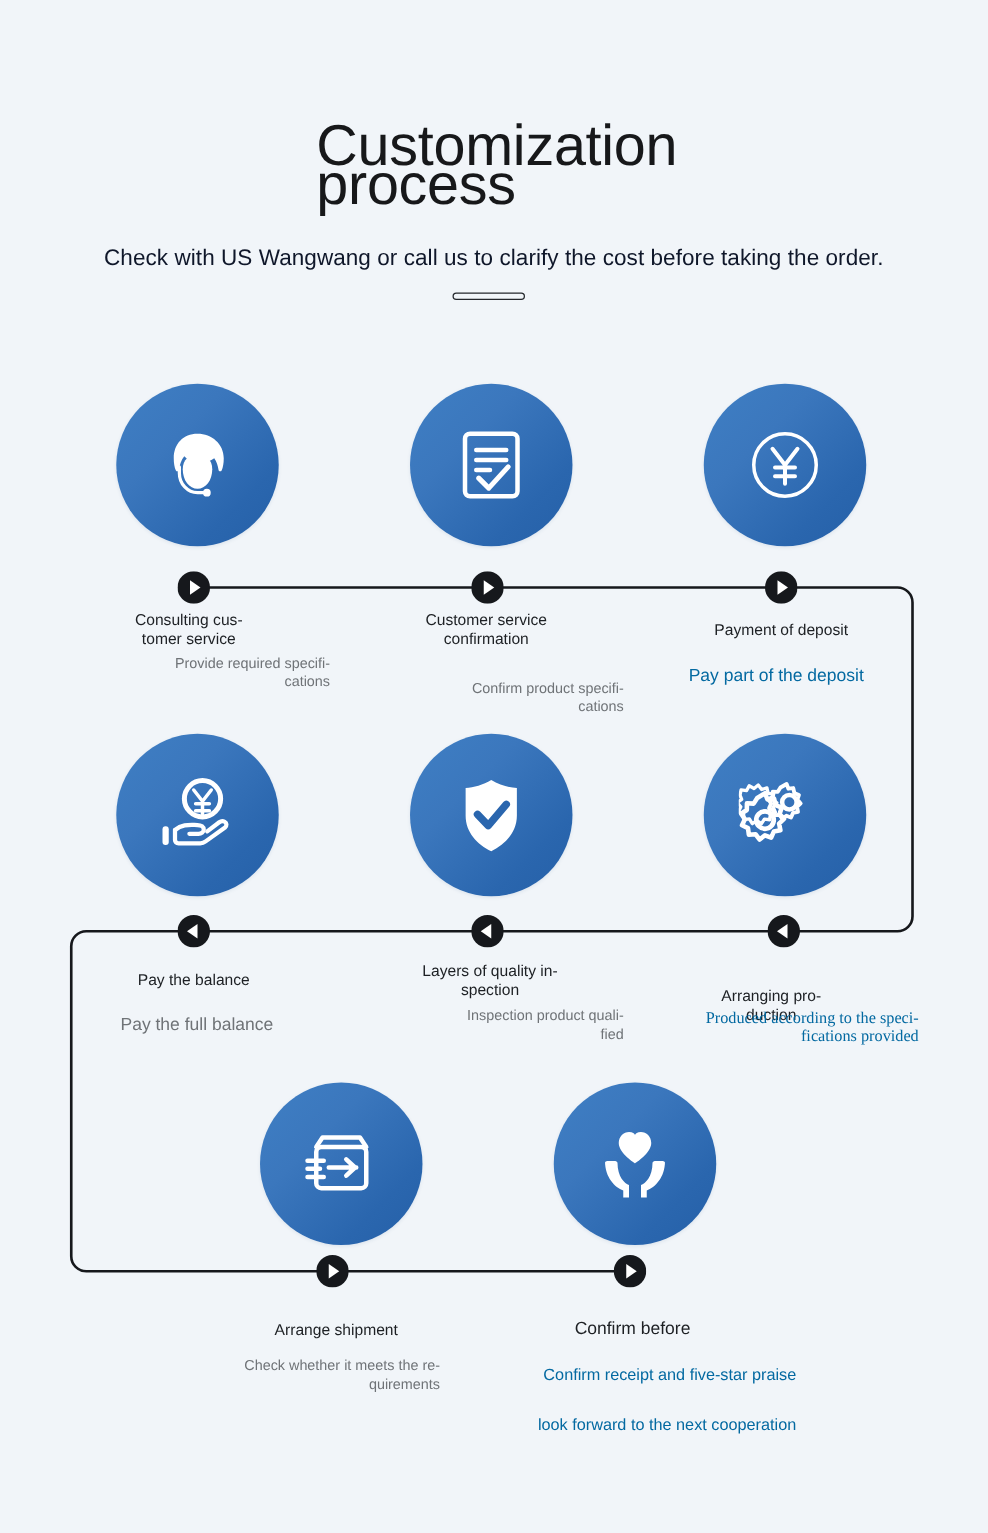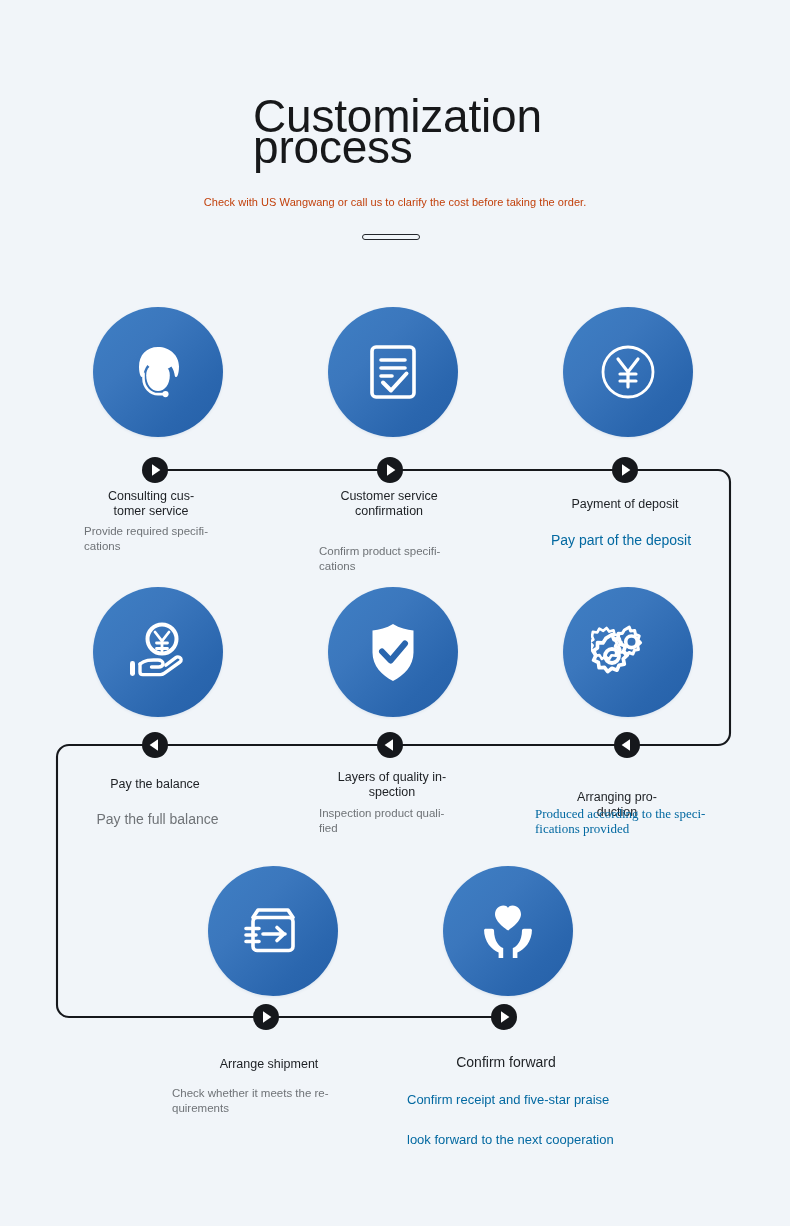--- a/index.html
+++ b/index.html
@@ -34,22 +34,22 @@
     letter-spacing: -0.2px;
     font-weight: 400;
     white-space: pre-line;
   }
   .subtitle {
     position: absolute;
     left: 0;
     top: 196px;
     width: 790px;
     text-align: center;
-    font-size: 11px;
-    color: #c2410c;
+    font-size: 18px;
+    color: #0f172a;
     letter-spacing: 0.05px;
   }
   .pill {
     position: absolute;
     left: 362px;
     top: 234px;
     width: 58px;
     height: 6px;
     border: 1.4px solid #23262b;
     border-radius: 4px;
@@ -87,21 +87,21 @@
     font-size: 12.5px;
     line-height: 15px;
     color: #1d2024;
     text-align: center;
   }
   .step-desc {
     position: absolute;
     font-size: 11.5px;
     line-height: 15px;
     color: #6f7377;
-    text-align: left;
+    text-align: right;
   }
   .step-title.big   { font-size: 14px;   color: #1d2024; line-height: 17px; }
   .step-desc.big    { font-size: 14px;   color: #6f7377; line-height: 18px; }
   .step-desc.dark   { color: #0369a1; }
   .step-desc.center { text-align: center; }
   .step-desc.dark.lg{ font-size: 13px; }
 </style>
 </head>
 <body>
 
@@ -300,18 +300,18 @@
       <circle cx="13" cy="13" r="13" fill="#16181c"></circle>
       <path d="M10 7.2l8.4 5.8-8.4 5.8z" fill="#ffffff"></path>
     </svg>
   </span>
 
   
   <div class="step-title" style="left:179px; top:1057px; width:180px;">Arrange shipment</div>
   <div class="step-desc" style="left:172px; top:1086px; width:180px; white-space:pre-line;">Check whether it meets the re-
 quirements</div>
 
-  <div class="step-title big" style="left:416px; top:1054px; width:180px;">Confirm forward</div>
+  <div class="step-title big" style="left:416px; top:1054px; width:180px;">Confirm before</div>
   <div class="step-desc dark lg" style="left:407px; top:1090px; width:230px; white-space:pre-line; line-height:20px;">Confirm receipt and five-star praise
 
 look forward to the next cooperation</div>
 
 </div>
 
 </body></html>

